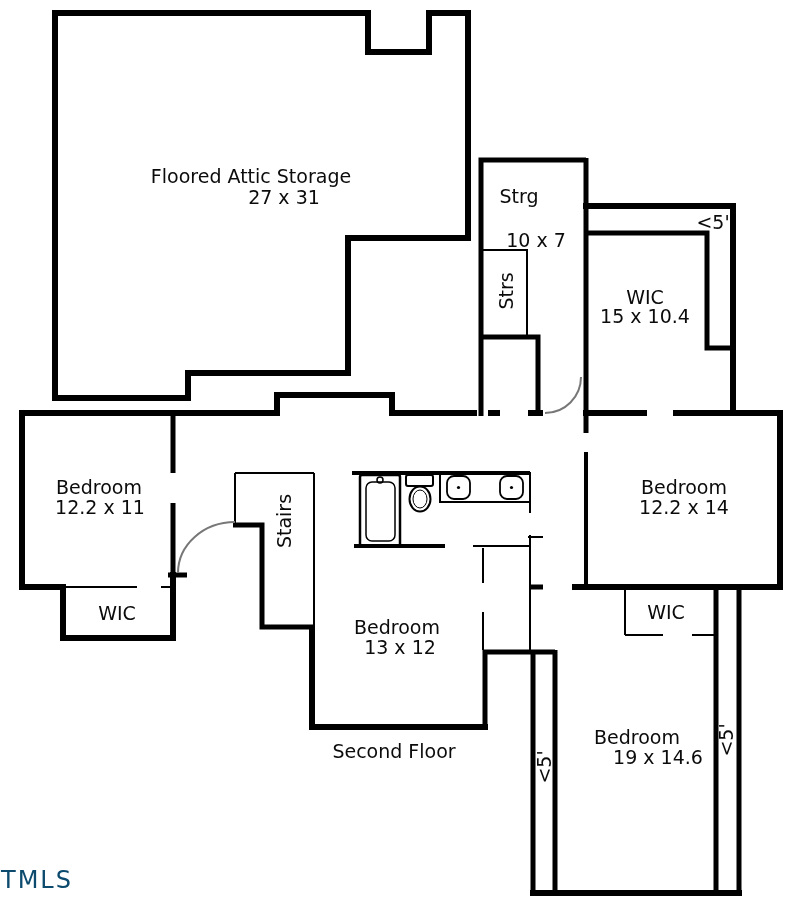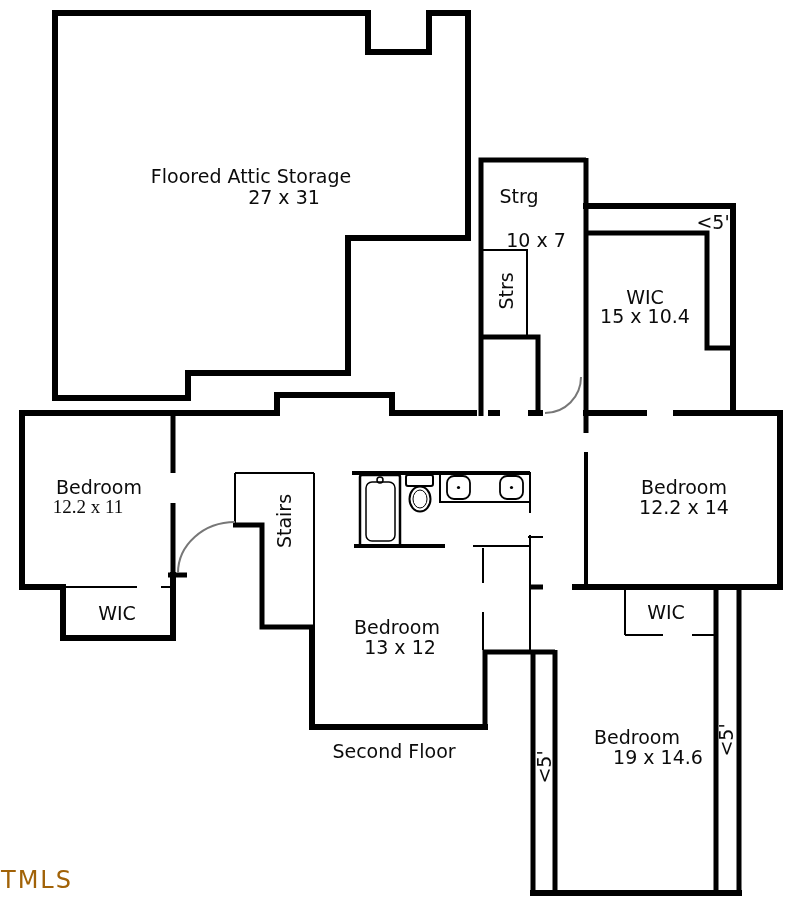--- a/index.html
+++ b/index.html
@@ -19,21 +19,21 @@
     white-space:nowrap;
     transform:translate(-50%,-50%);
     color:#0b0b0b;
   }
   .lbl.rot{transform:translate(-50%,-50%) rotate(-90deg);}
   .watermark{
     position:absolute;
     left:1px;top:866px;
     font-size:24px;
     letter-spacing:2px;
-    color:#a16207;
+    color:#0c4a6e;
     transform:none;
   }
 </style>
 </head>
 <body>
 
 <div id="plan">
 
   <svg width="800" height="919" viewBox="0 0 800 919">
     <g fill="none" stroke="#000" stroke-linecap="butt" stroke-linejoin="miter">
@@ -124,21 +124,21 @@
   <div class="lbl" style="left:536px;top:215px;margin-top:25px;">10 x 7</div>
 
   <div class="lbl rot" style="left:506px;top:291px;">Strs</div>
 
   <div class="lbl" style="left:645px;top:297px;">WIC</div>
   <div class="lbl" style="left:645px;top:316px;text-align:center;">15 x 10.4</div>
 
   <div class="lbl" style="left:713px;top:222px;">&lt;5'</div>
 
   <div class="lbl" style="left:99px;top:487px;">Bedroom</div>
-  <div class="lbl" style="left:88px;top:507px;font-family:Liberation Serif, serif;">12.2 x 11</div>
+  <div class="lbl" style="left:100px;top:507px;">12.2 x 11</div>
 
   <div class="lbl" style="left:117px;top:613px;">WIC</div>
 
   <div class="lbl rot" style="left:284px;top:521px;">Stairs</div>
 
   <div class="lbl" style="left:684px;top:487px;">Bedroom</div>
   <div class="lbl" style="left:684px;top:507px;">12.2 x 14</div>
 
   <div class="lbl" style="left:397px;top:627px;">Bedroom</div>
   <div class="lbl" style="left:400px;top:647px;">13 x 12</div>

